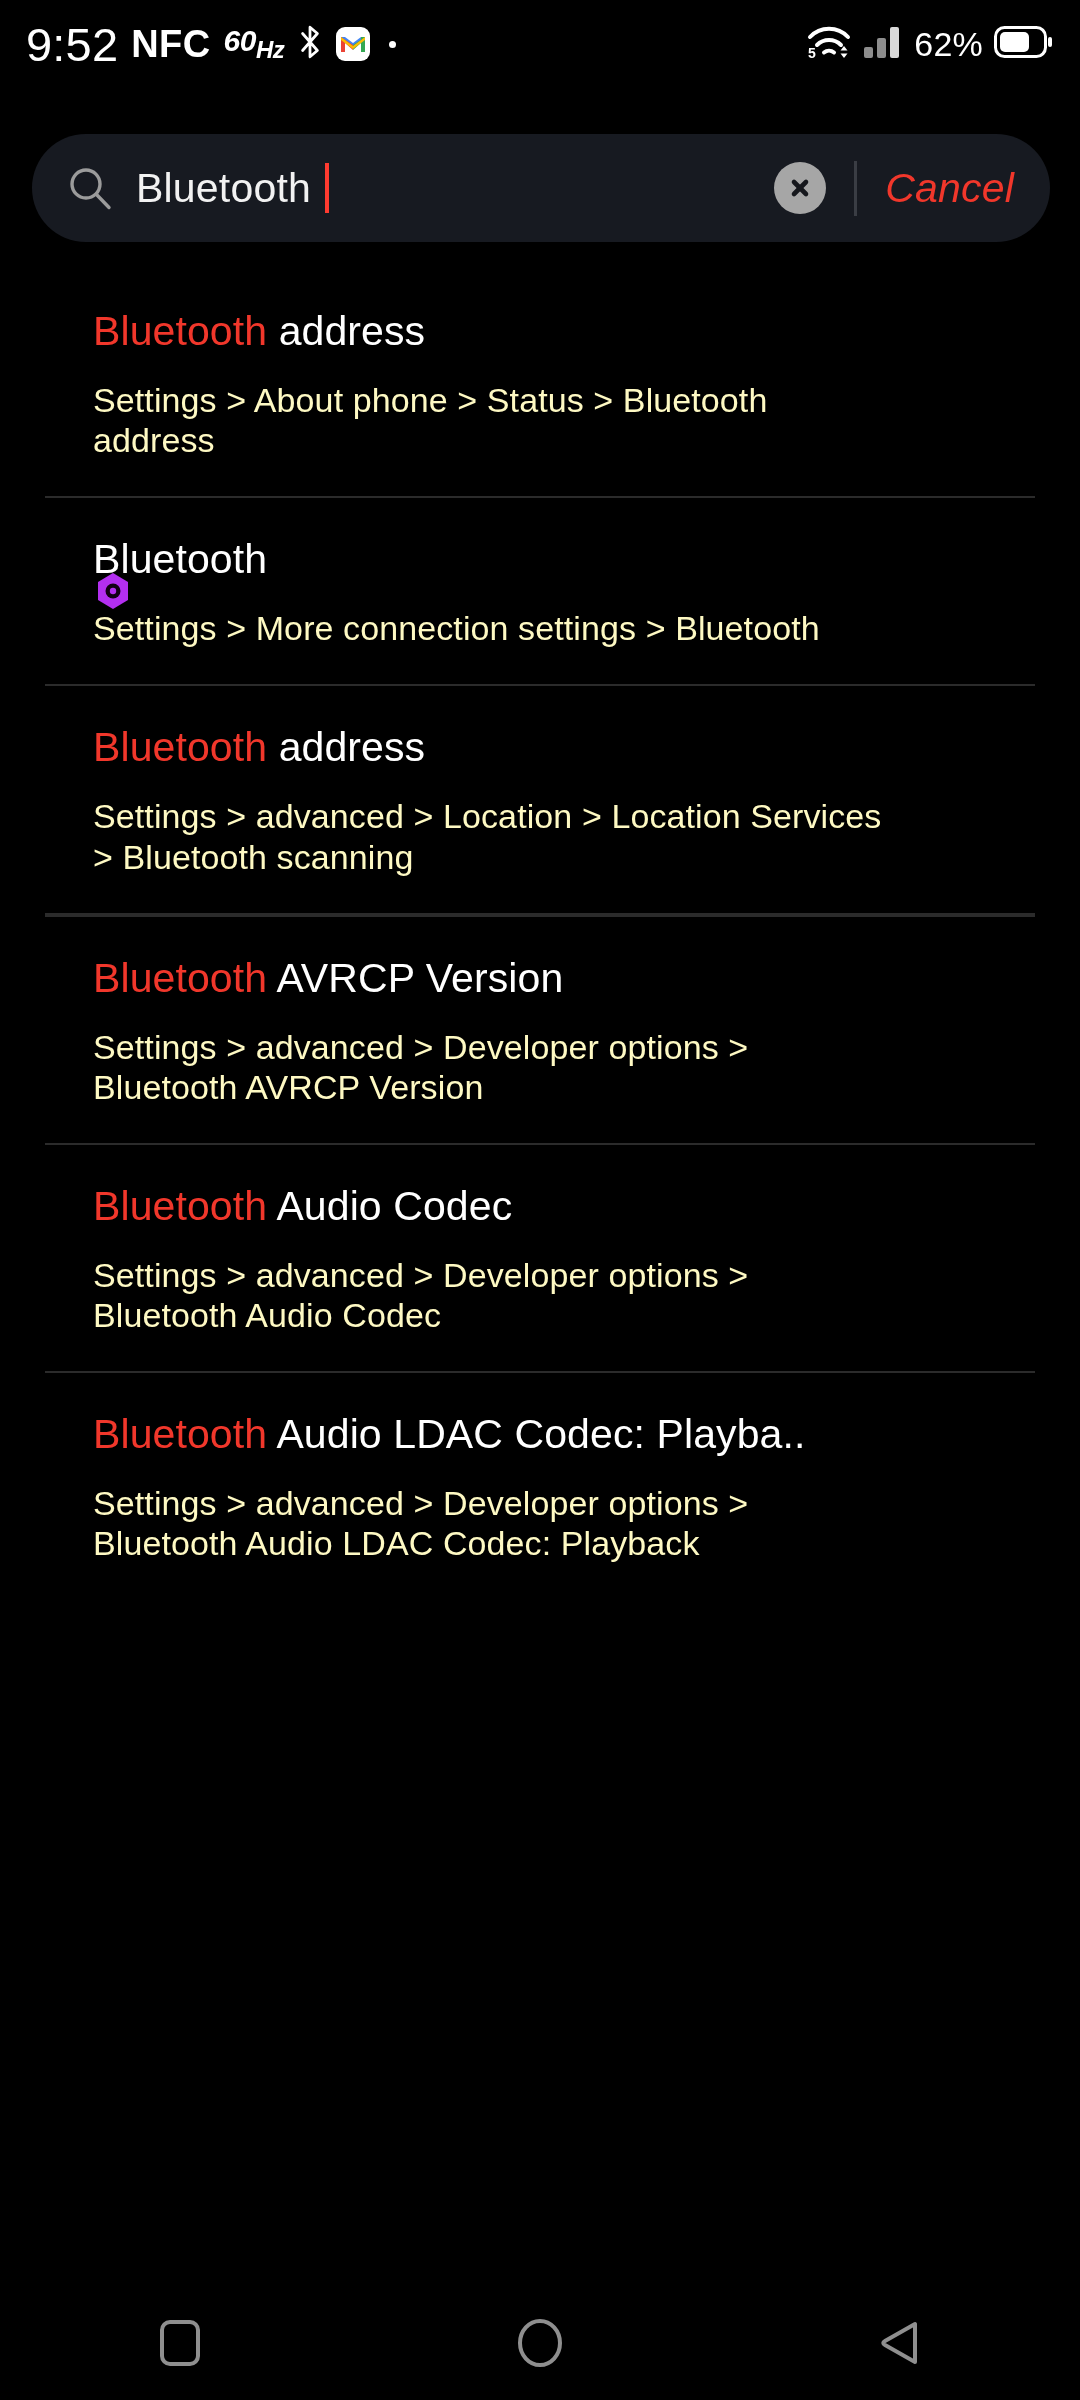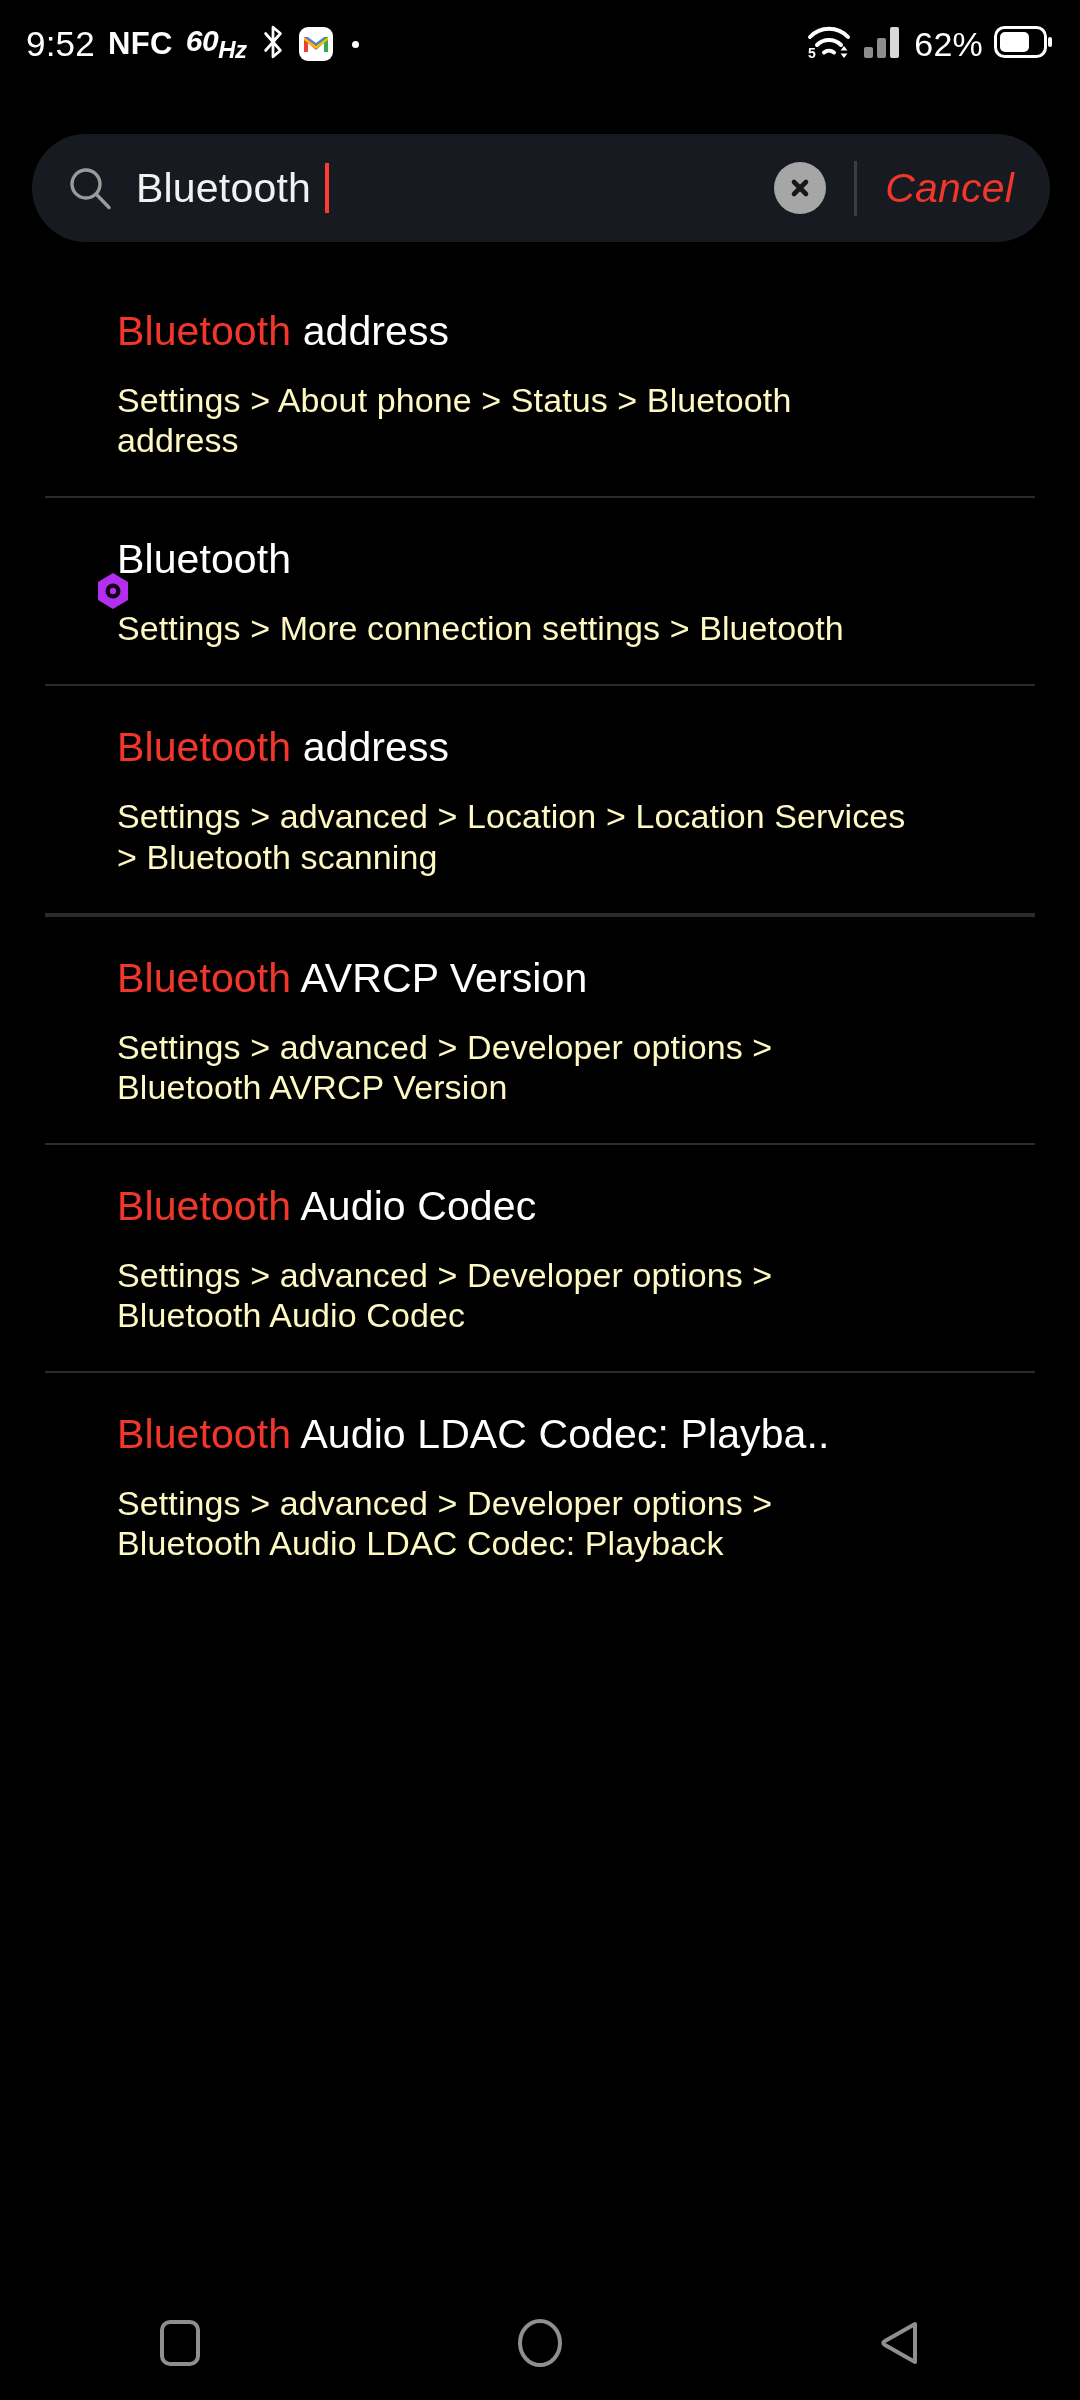--- a/index.html
+++ b/index.html
@@ -12,22 +12,22 @@
   body { position:relative; }
 
   
   .statusbar{
     position:absolute; top:0; left:0; width:1080px; height:88px;
     display:flex; align-items:center; justify-content:space-between;
     padding:0 28px 0 26px;
   }
   .sb-left{ display:flex; align-items:center; gap:13px; }
   .sb-right{ display:flex; align-items:center; gap:11px; }
-  .sb-clock{ color:#fff; font-size:35px; letter-spacing:.2px; }
-  .sb-nfc{ color:#fff; font-size:31px; font-weight:700; letter-spacing:.4px; }
+  .sb-clock{ color:#fff; font-size:47px; letter-spacing:.2px; }
+  .sb-nfc{ color:#fff; font-size:38px; font-weight:700; letter-spacing:.4px; }
   .sb-hz{ color:#fff; font-size:30px; font-weight:700; font-style:italic; letter-spacing:-.5px; }
   .sb-hz sub{ font-size:24px; font-style:italic; font-weight:700; }
   .sb-dot{ width:7px; height:7px; background:#fff; border-radius:50%; display:inline-block; margin-left:6px;}
   .sb-pct{ color:#fff; font-size:34px; letter-spacing:.2px;text-align:center; }
 
   .gmail-ic{
     width:34px; height:34px; background:#fff; border-radius:9px;
     display:flex; align-items:center; justify-content:center;
   }
 
@@ -48,21 +48,21 @@
     display:flex; align-items:center; justify-content:center; flex:none;
     margin-right:28px;
   }
   .vdiv{ width:3px; height:55px; background:#3a3d44; flex:none; margin-right:28px;}
   .cancel{ color:#f1372b; font-size:41px; margin-right:36px; letter-spacing:.2px;font-style:italic; }
 
   
   .results{ position:absolute; top:270px; left:0; width:1080px; }
   .result{
     position:relative;
-    padding:40px 40px 36px 117px;
+    padding:40px 40px 36px 93px;
     min-height:50px;
   }
   .result .title{
     font-size:41px; line-height:1.05; color:#ffffff; letter-spacing:.1px;
     white-space:nowrap;
   }
   .result .title .hl{ color:#f1372b; }
   .result .crumb{
     margin-top:27px;
     font-size:34px; line-height:1.18; color:#fef9c3; letter-spacing:.1px;

